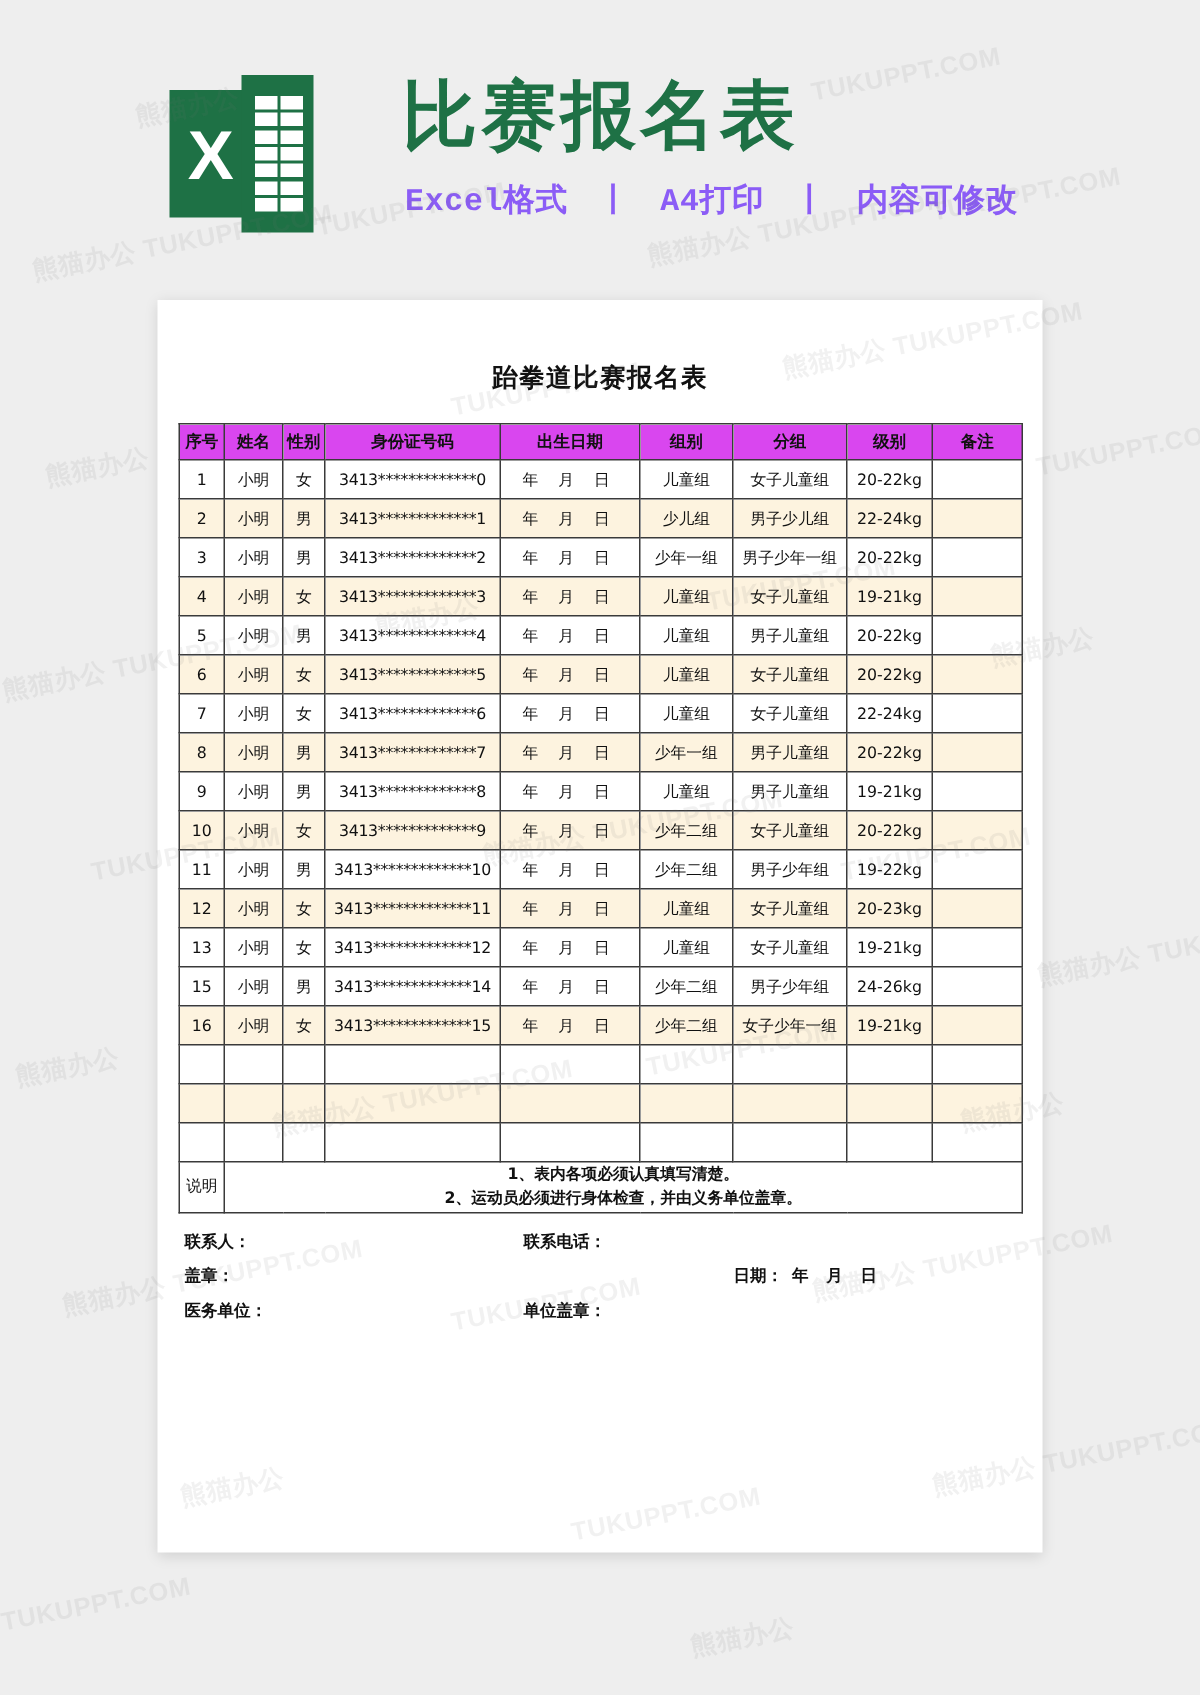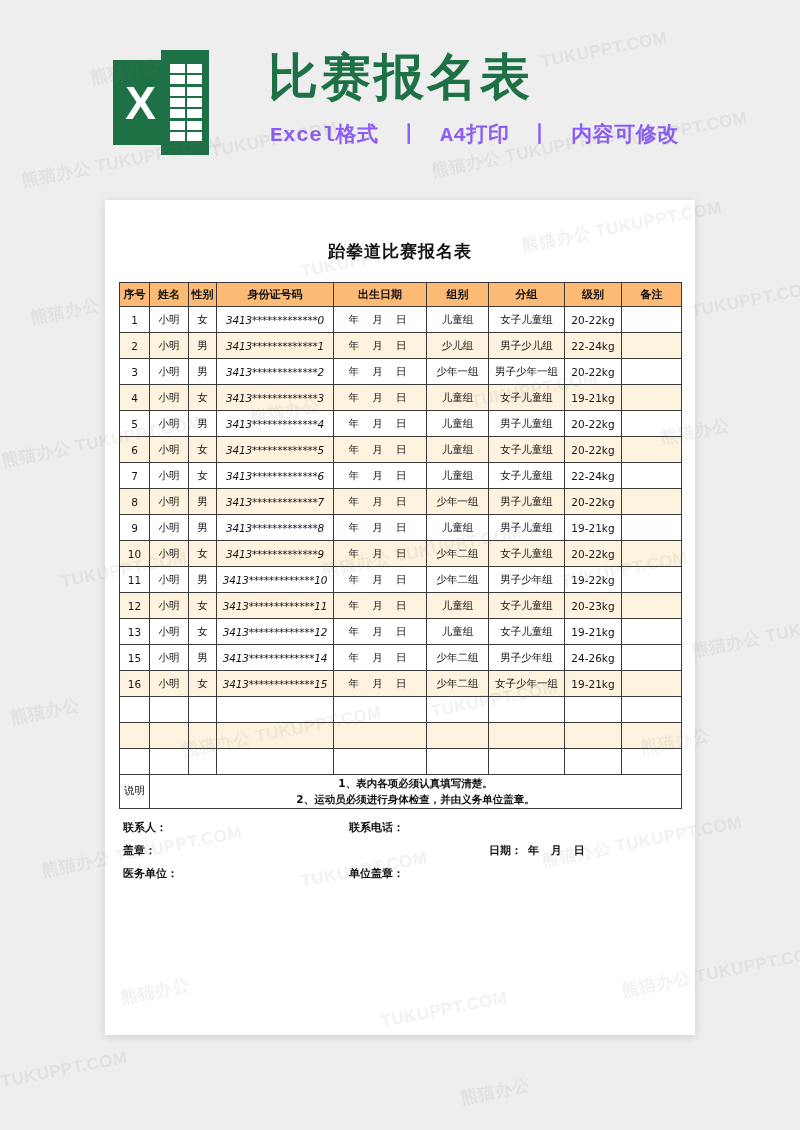--- a/index.html
+++ b/index.html
@@ -128,27 +128,27 @@
     height: 26px;
     text-align: center;
     vertical-align: middle;
     font-size: 10.5px;
     color: #111;
     padding: 0 1px;
     overflow: hidden;
     white-space: nowrap;
   }
   table.grid th {
-    background: #fdba74;
+    background: #d946ef;
     font-weight: 700;
     font-size: 11px;
     height: 24px;
   }
   tr.alt td { background: #fdf3df; }
-  td.idnum { font-size: 10px; letter-spacing: -0.2px; font-style: italic; }
+  td.idnum { font-size: 10px; letter-spacing: -0.2px; }
   td.dob { letter-spacing: 5px; padding-left: 5px; }
 
   
   col.c-no    { width: 30px; }
   col.c-name  { width: 39px; }
   col.c-sex   { width: 28px; }
   col.c-id    { width: 117px; }
   col.c-dob   { width: 93px; }
   col.c-grp   { width: 62px; }
   col.c-sub   { width: 76px; }

